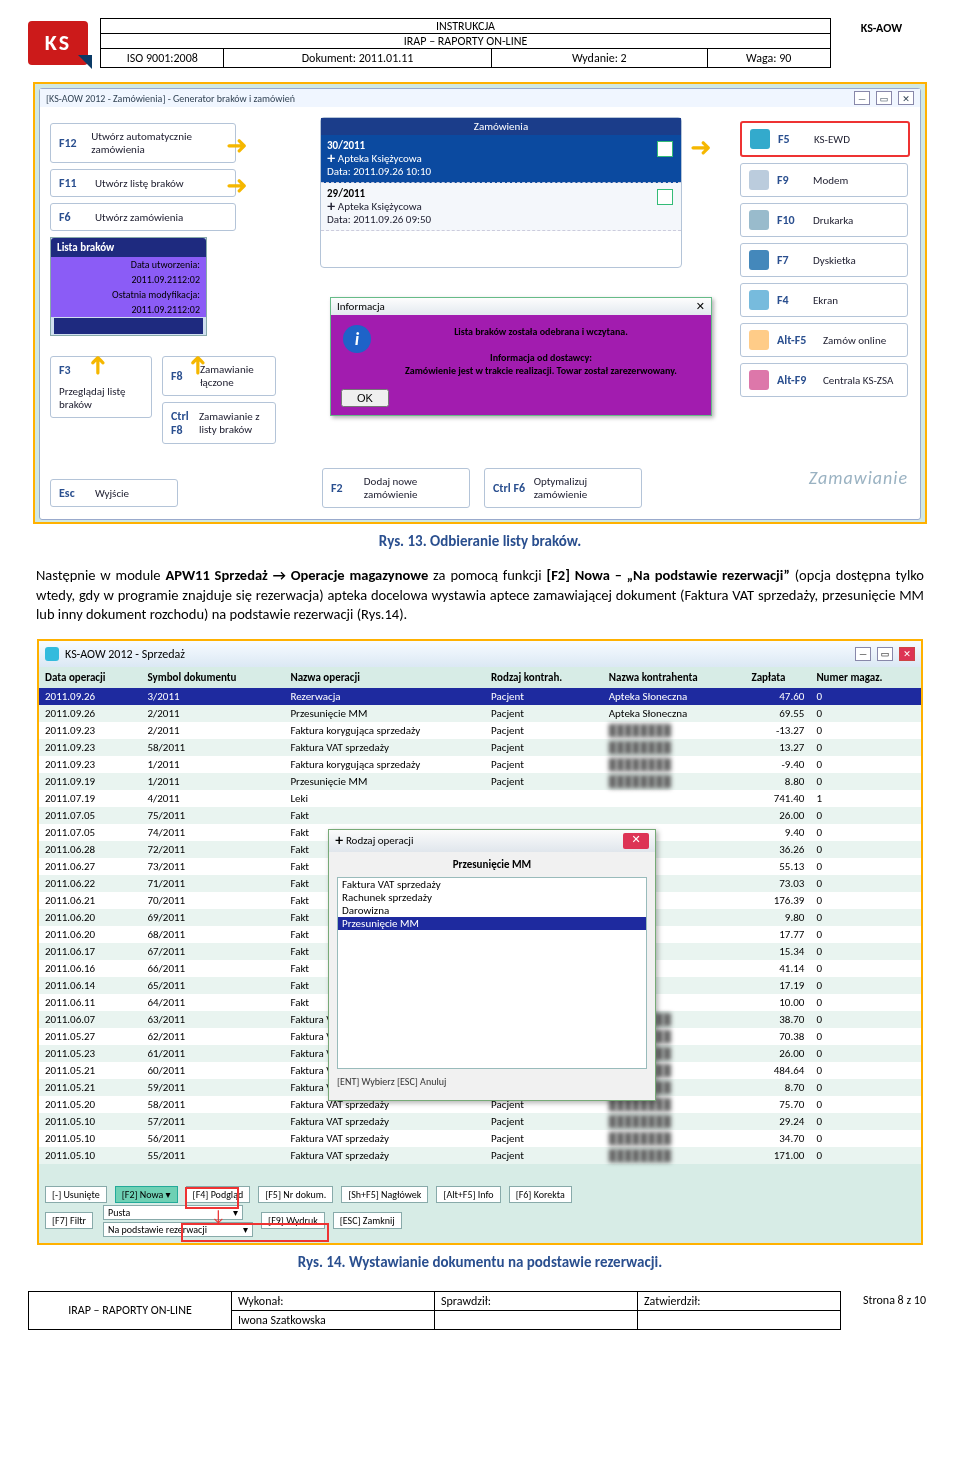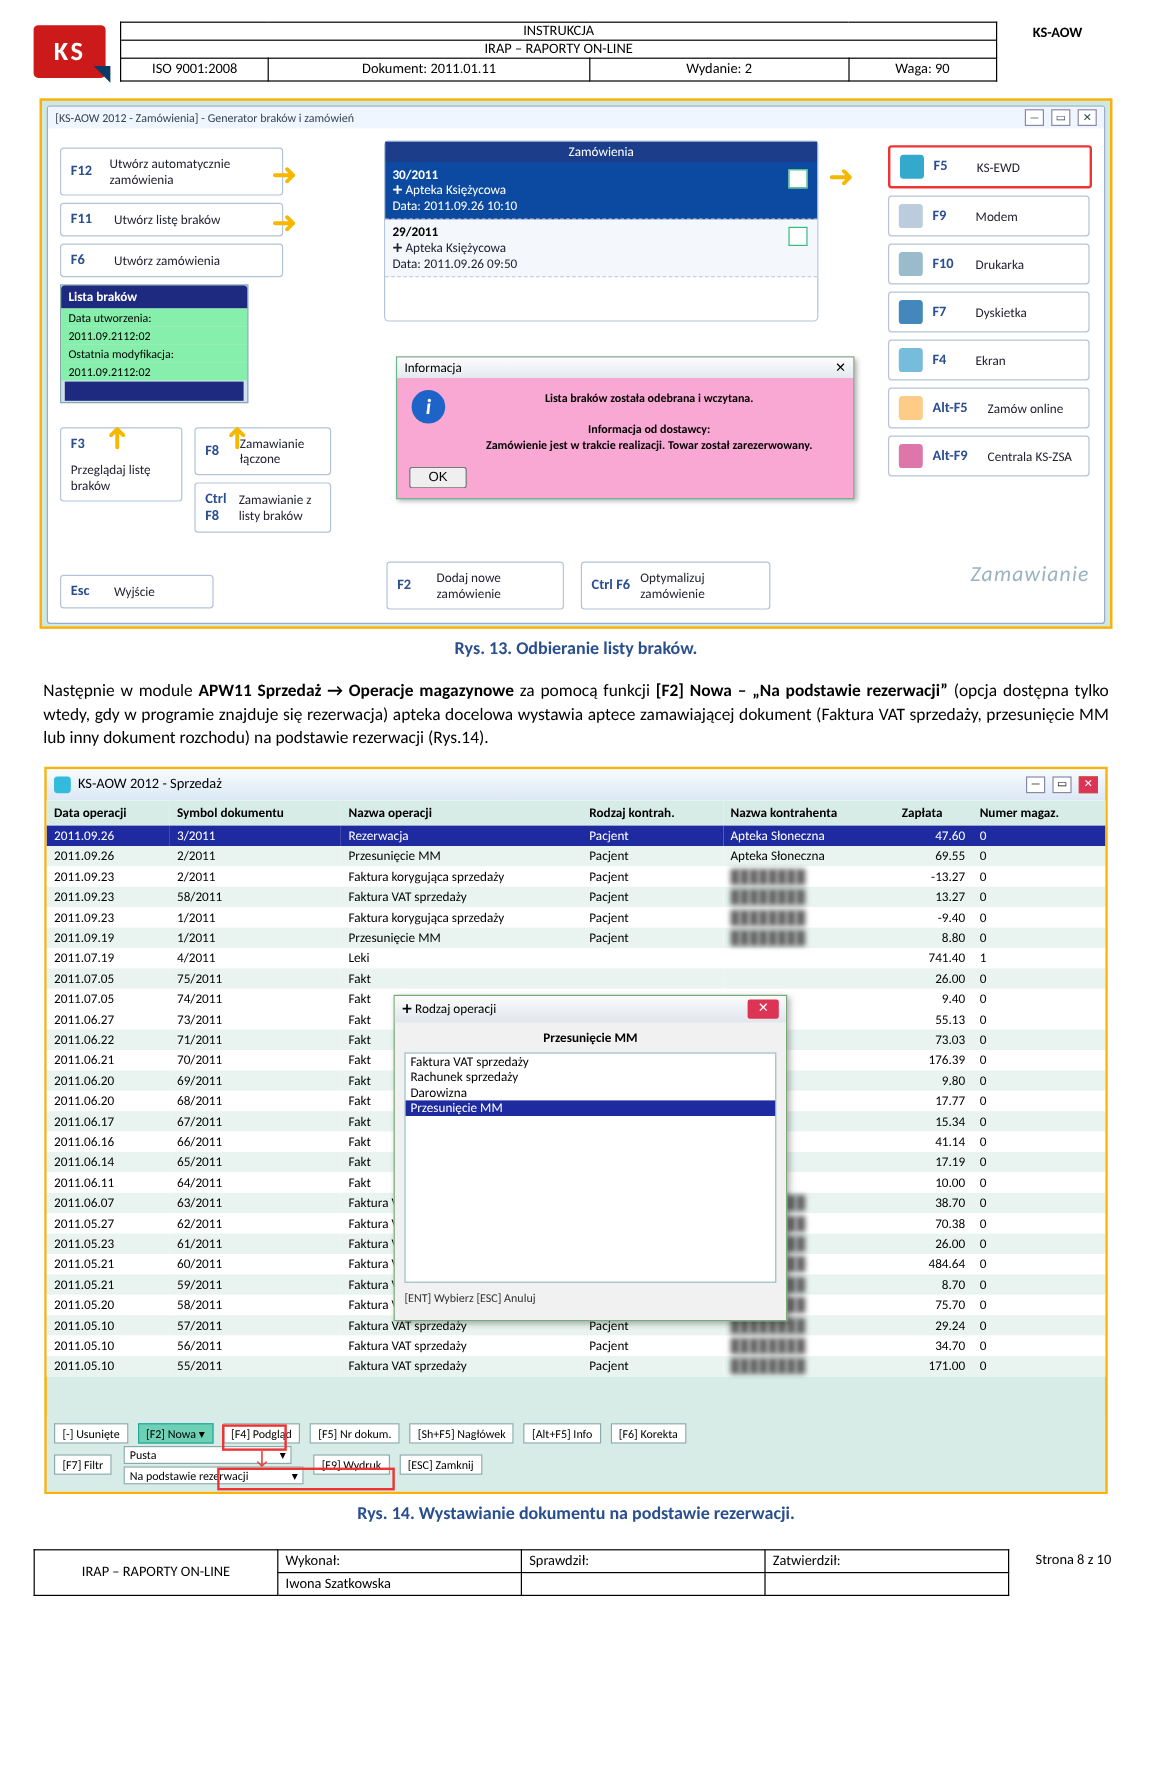--- a/index.html
+++ b/index.html
@@ -25,35 +25,35 @@
   .tb-chrome { height: 18px; background: #f0f6ff; display: flex; align-items: center; padding: 0 6px; font-size: 10px; color: #345; }
   .wctrl { margin-left: auto; display: flex; gap: 6px; }
   .wctrl span { border: 1px solid #88a; width: 14px; height: 12px; display: inline-flex; align-items: center; justify-content: center; font-size: 9px; background: #fff; }
   .side-btn { display: flex; align-items: center; gap: 8px; width: 168px; background: #fff; border: 1px solid #b4c4d8; border-radius: 3px;
               padding: 6px 8px; margin: 6px 0; font-size: 11px; color: #223; }
   .side-btn .fk { color: #2a4f8f; font-weight: bold; width: 28px; font-size: 12px; }
   .side-btn22 { width: 150px; }
 
   .dark-panel { background: #1e2a7f; color: #fff; border-radius: 3px 3px 0 0; padding: 3px 6px; font-weight: bold; font-size: 11px; }
   .nav-box { width: 155px; border: 1px solid #8aa; background: #d0dfef; font-size: 10px; }
-  .nav-box .row { padding: 1px 6px; display: flex; justify-content: flex-start; background: #86efac;}
+  .nav-box .row { padding: 1px 6px; display: flex; justify-content: flex-end; background: #8b5cf6;}
   .nav-box .sel { background: #1e2a7f; height: 16px; margin: 1px 3px; }
 
   .zam-col { background: #fff; border: 1px solid #b4c4d8; border-radius: 4px; width: 360px; }
   .zam-head { background: #1b3d8a; color: #fff; text-align: center; font-size: 11px; padding: 2px; }
   .zam-item { background: #0b4aa0; color: #fff; padding: 4px 6px; font-size: 11px; border-bottom: 1px dashed #ccd; position: relative;}
   .zam-item.light { background: #f4f7fb; color: #223; }
   .zam-item .o-ico { position: absolute; right: 8px; top: 6px; width: 14px; height: 14px; border: 1px solid #3b7; background: #fff; }
   .zam-item .title { color: #fff; font-weight: bold; }
   .zam-item.light .title { color: #000; font-weight: bold; }
 
   .right-col .side-btn { width: 150px; }
   .side-ico { width: 20px; height: 20px; border-radius: 3px; display: inline-block; }
 
-  .info-dialog { position: absolute; left: 290px; top: 208px; width: 380px; background: #f9a8d4; border: 1px solid #6b8; box-shadow: 2px 2px 4px rgba(0,0,0,.3); }
+  .info-dialog { position: absolute; left: 290px; top: 208px; width: 380px; background: #a21caf; border: 1px solid #6b8; box-shadow: 2px 2px 4px rgba(0,0,0,.3); }
   .info-dialog .title { background: linear-gradient(#fdfdfd,#e3e9ef); padding: 2px 6px; font-size: 11px; display: flex; }
   .info-dialog .body { padding: 10px 12px 8px 12px; font-size: 10px; display: flex; gap: 12px; }
   .info-dialog .icon { width: 28px; height: 28px; border-radius: 50%; background: #1e63c8; color: #fff; display: flex; align-items: center; justify-content: center; font-style: italic; font-weight: bold; font-size: 18px; }
   .info-dialog .msg { flex: 1; text-align: center; }
   .info-dialog .ok { margin: 4px 10px 8px 10px; }
   .info-dialog .ok button { font-size: 11px; padding: 1px 14px; }
 
   .arrow-y { position: absolute; color: #f5b700; font-size: 26px; }
   .zamaw-label { position: absolute; right: 12px; bottom: 30px; font-size: 18px; color: #9ab2c2; font-style: italic; letter-spacing: 1px; }
   .bottom-btns { position: absolute; bottom: 5px; left: 282px; display: flex; gap: 14px; }
@@ -389,20 +389,29 @@
           </tr>
           <tr>
             <td>2011.07.05</td>
             <td>74/2011</td>
             <td>Fakt</td>
             <td></td>
             <td></td>
             <td class="num">9.40</td>
             <td>0</td>
           </tr>
+          <tr class="alt">
+            <td>2011.06.28</td>
+            <td>72/2011</td>
+            <td>Fakt</td>
+            <td></td>
+            <td></td>
+            <td class="num">36.26</td>
+            <td>0</td>
+          </tr>
           <tr>
             <td>2011.06.27</td>
             <td>73/2011</td>
             <td>Fakt</td>
             <td></td>
             <td></td>
             <td class="num">55.13</td>
             <td>0</td>
           </tr>
           <tr class="alt">

